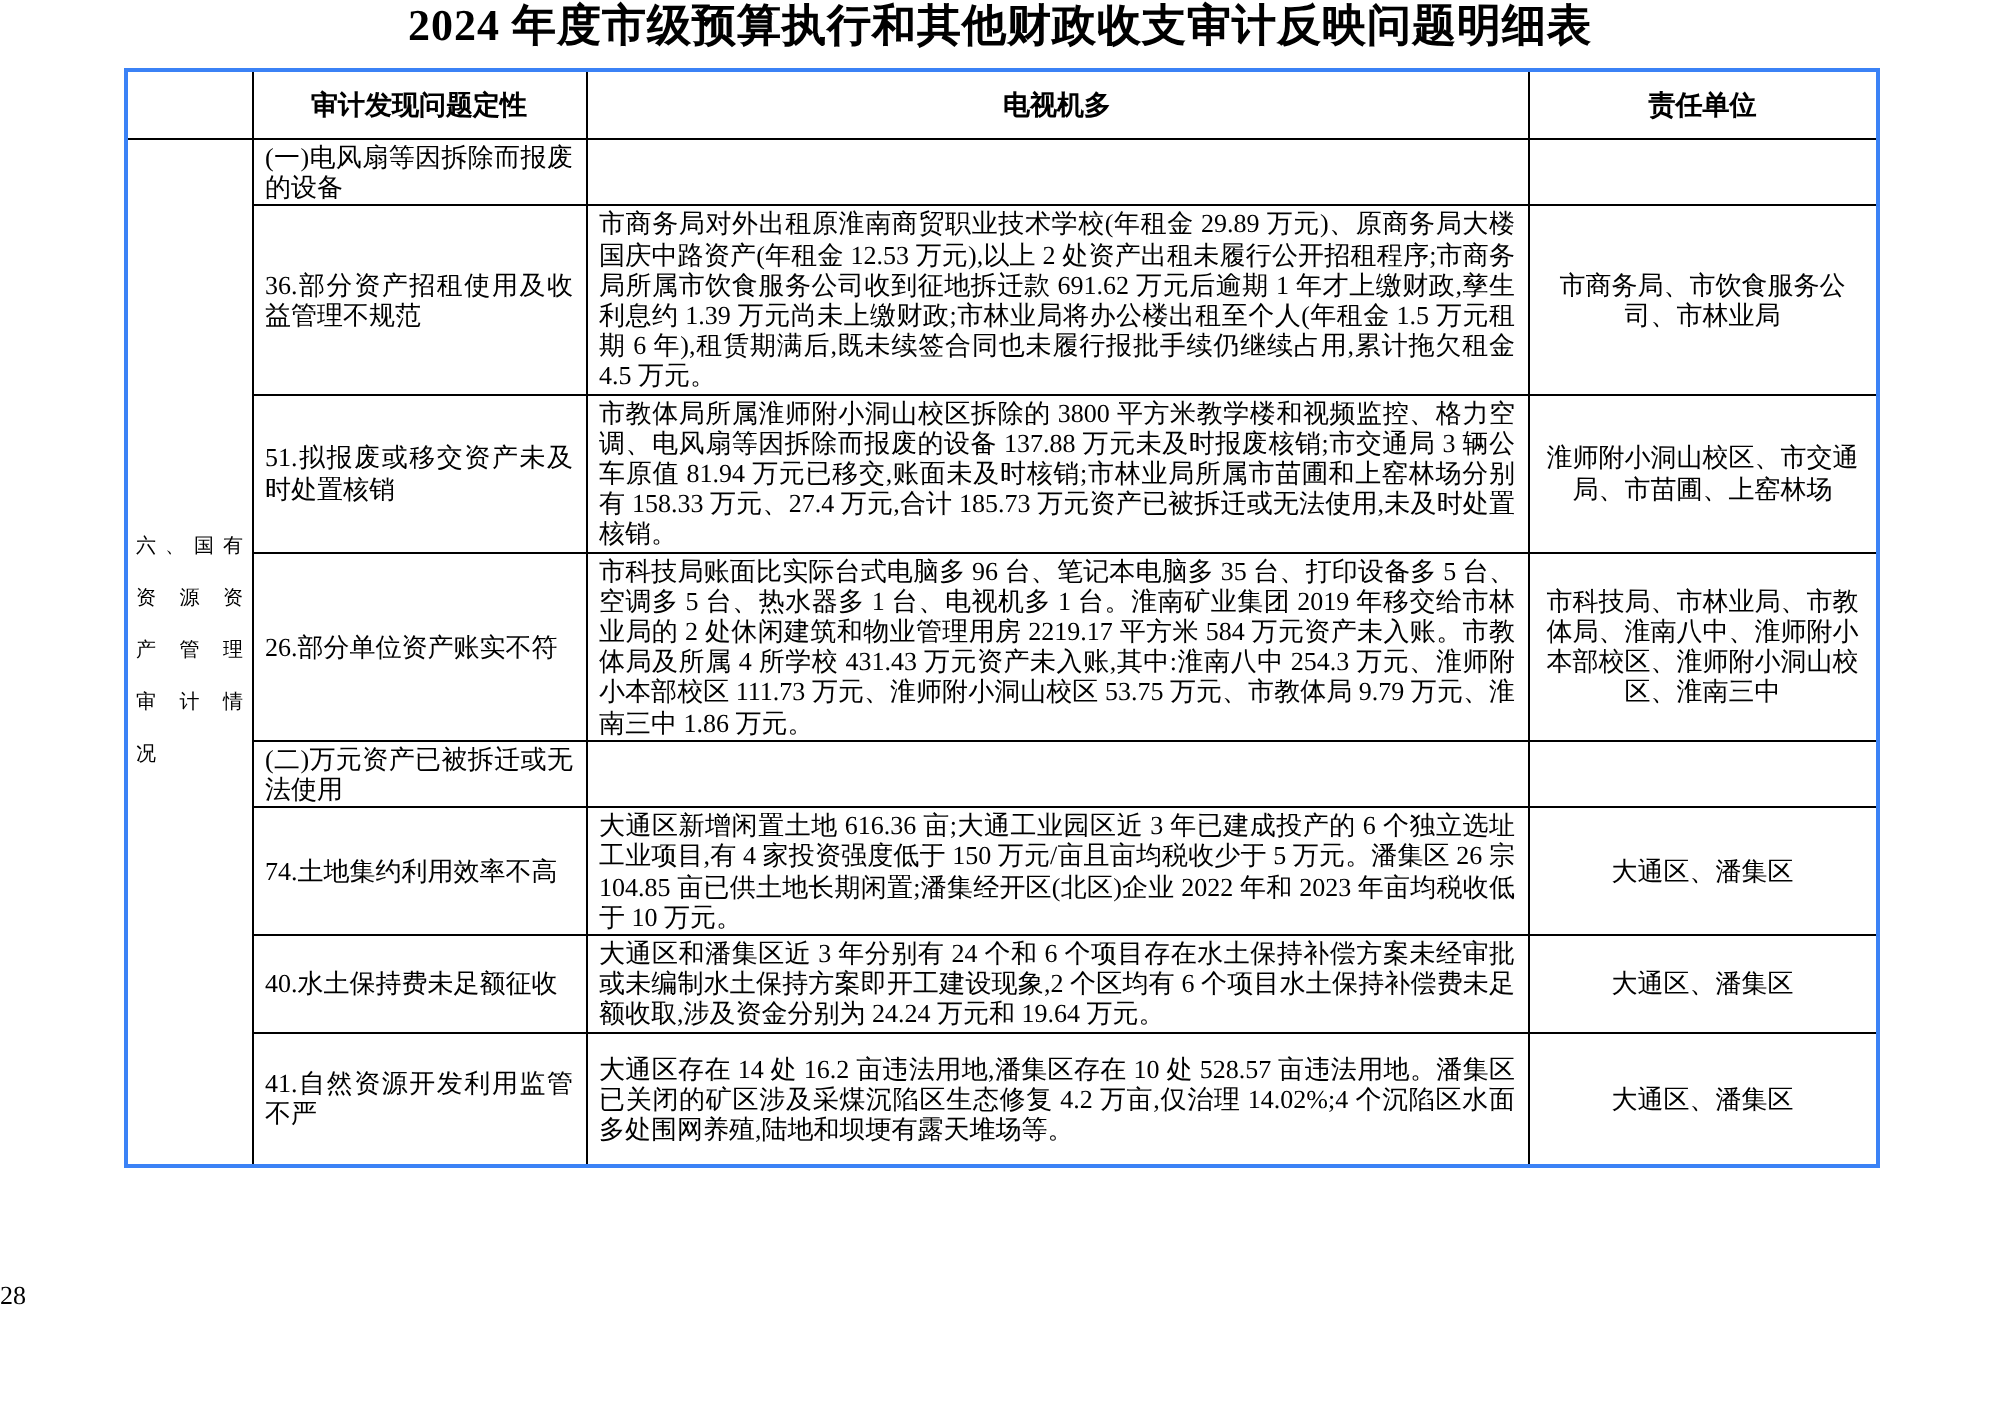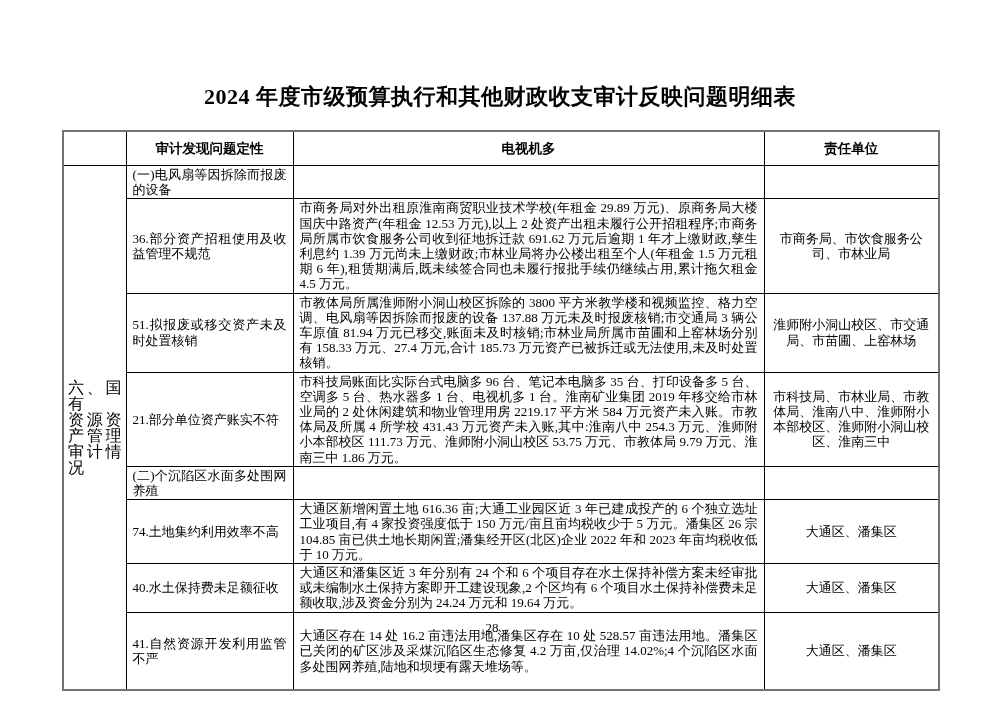--- a/index.html
+++ b/index.html
@@ -11,33 +11,32 @@
     position: relative;
     width: 1000px;
     height: 706px;
     background: #ffffff;
     font-family: "Liberation Serif", "DejaVu Serif", serif;
     color: #000000;
     overflow: hidden;
   }
   .doc-title {
     margin: 0;
-    padding-top: 84px;
     text-align: center;
     font-size: 22px;
     font-weight: bold;
     letter-spacing: 0.5px;
     line-height: 26px;
   }
   table.audit-table {
     border-collapse: collapse;
     table-layout: fixed;
     width: 876px;
-    margin: 20px 0 0 62px;
-    border: 2px solid #737373;
+    margin: 8px 0 0 62px;
+    border: 2px solid #3b82f6;
     padding-left: 27px;
   }
   col.c-cat  { width: 63px;  }
   col.c-issue{ width: 167px; }
   col.c-desc { width: 471px; }
   col.c-unit { width: 175px; }
   .audit-table th,
   .audit-table td {
     border: 1px solid #000;
     font-size: 13px;
@@ -62,40 +61,39 @@
     padding: 1px 6px;
   }
   td.cell-unit {
     text-align: center;
     padding: 1px 6px;
   }
   td.cell-cat {
     text-align: justify;
     text-align-last: justify;
     white-space: pre-line;
-    font-size: 16px;
-    line-height: 16px;
+    font-size: 10px;
+    line-height: 26px;
     padding: 0 4px;
     vertical-align: middle;
     font-family: Liberation Serif, serif;
   }
   tr.r-sec1 { height: 33px; }
   tr.r-36   { height: 93px; }
   tr.r-37   { height: 74px; }
   tr.r-38   { height: 86px; }
   tr.r-sec2 { height: 30px; }
   tr.r-39   { height: 60px; }
   tr.r-40   { height: 42px; }
-  tr.r-41   { height: 78px; }
+  tr.r-41   { height: 67px; }
   .page-number {
     position: absolute;
     left: 0;
     width: 984px;
-    top: 620px;
-    text-align: center;
+    top: 640px;
     font-size: 13px;
   }
 </style>
 </head>
 <body>
 
 <div class="sheet">
 
   <h1 class="doc-title">2024 年度市级预算执行和其他财政收支审计反映问题明细表</h1>
 
@@ -129,26 +127,26 @@
         <td class="cell-issue">36.部分资产招租使用及收益管理不规范</td>
         <td class="cell-desc">市商务局对外出租原淮南商贸职业技术学校(年租金 29.89 万元)、原商务局大楼国庆中路资产(年租金 12.53 万元),以上 2 处资产出租未履行公开招租程序;市商务局所属市饮食服务公司收到征地拆迁款 691.62 万元后逾期 1 年才上缴财政,孳生利息约 1.39 万元尚未上缴财政;市林业局将办公楼出租至个人(年租金 1.5 万元租期 6 年),租赁期满后,既未续签合同也未履行报批手续仍继续占用,累计拖欠租金 4.5 万元。</td>
         <td class="cell-unit">市商务局、市饮食服务公司、市林业局</td>
       </tr>
       <tr class="r-37">
         <td class="cell-issue">51.拟报废或移交资产未及时处置核销</td>
         <td class="cell-desc">市教体局所属淮师附小洞山校区拆除的 3800 平方米教学楼和视频监控、格力空调、电风扇等因拆除而报废的设备 137.88 万元未及时报废核销;市交通局 3 辆公车原值 81.94 万元已移交,账面未及时核销;市林业局所属市苗圃和上窑林场分别有 158.33 万元、27.4 万元,合计 185.73 万元资产已被拆迁或无法使用,未及时处置核销。</td>
         <td class="cell-unit">淮师附小洞山校区、市交通局、市苗圃、上窑林场</td>
       </tr>
       <tr class="r-38">
-        <td class="cell-issue">21.部分单位资产账实不符</td>
+        <td class="cell-issue">26.部分单位资产账实不符</td>
         <td class="cell-desc">市科技局账面比实际台式电脑多 96 台、笔记本电脑多 35 台、打印设备多 5 台、空调多 5 台、热水器多 1 台、电视机多 1 台。淮南矿业集团 2019 年移交给市林业局的 2 处休闲建筑和物业管理用房 2219.17 平方米 584 万元资产未入账。市教体局及所属 4 所学校 431.43 万元资产未入账,其中:淮南八中 254.3 万元、淮师附小本部校区 111.73 万元、淮师附小洞山校区 53.75 万元、市教体局 9.79 万元、淮南三中 1.86 万元。</td>
         <td class="cell-unit">市科技局、市林业局、市教体局、淮南八中、淮师附小本部校区、淮师附小洞山校区、淮南三中</td>
       </tr>
       <tr class="r-sec2">
-        <td class="cell-issue">(二)个沉陷区水面多处围网养殖</td>
+        <td class="cell-issue">(二)万元资产已被拆迁或无法使用</td>
         <td class="cell-desc"></td>
         <td class="cell-unit"></td>
       </tr>
       <tr class="r-39">
         <td class="cell-issue">74.土地集约利用效率不高</td>
         <td class="cell-desc">大通区新增闲置土地 616.36 亩;大通工业园区近 3 年已建成投产的 6 个独立选址工业项目,有 4 家投资强度低于 150 万元/亩且亩均税收少于 5 万元。潘集区 26 宗 104.85 亩已供土地长期闲置;潘集经开区(北区)企业 2022 年和 2023 年亩均税收低于 10 万元。</td>
         <td class="cell-unit">大通区、潘集区</td>
       </tr>
       <tr class="r-40">
         <td class="cell-issue">40.水土保持费未足额征收</td>

